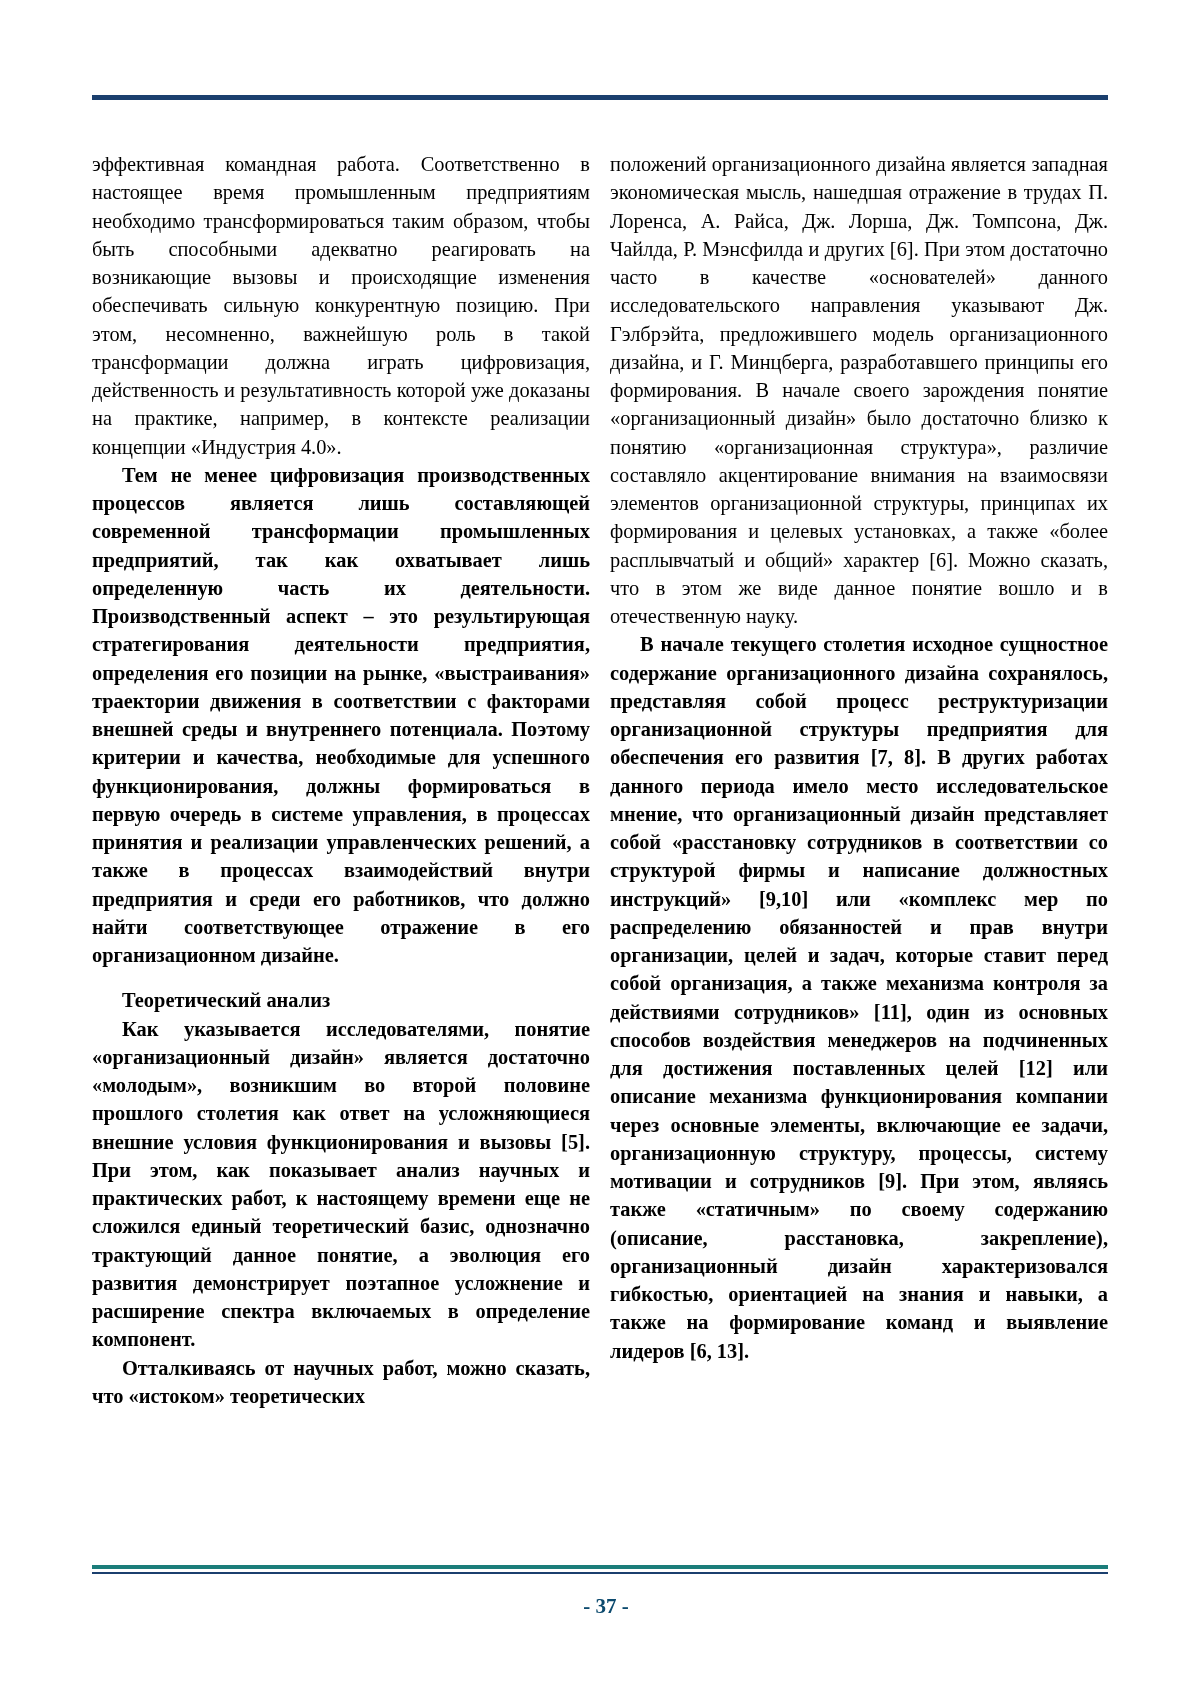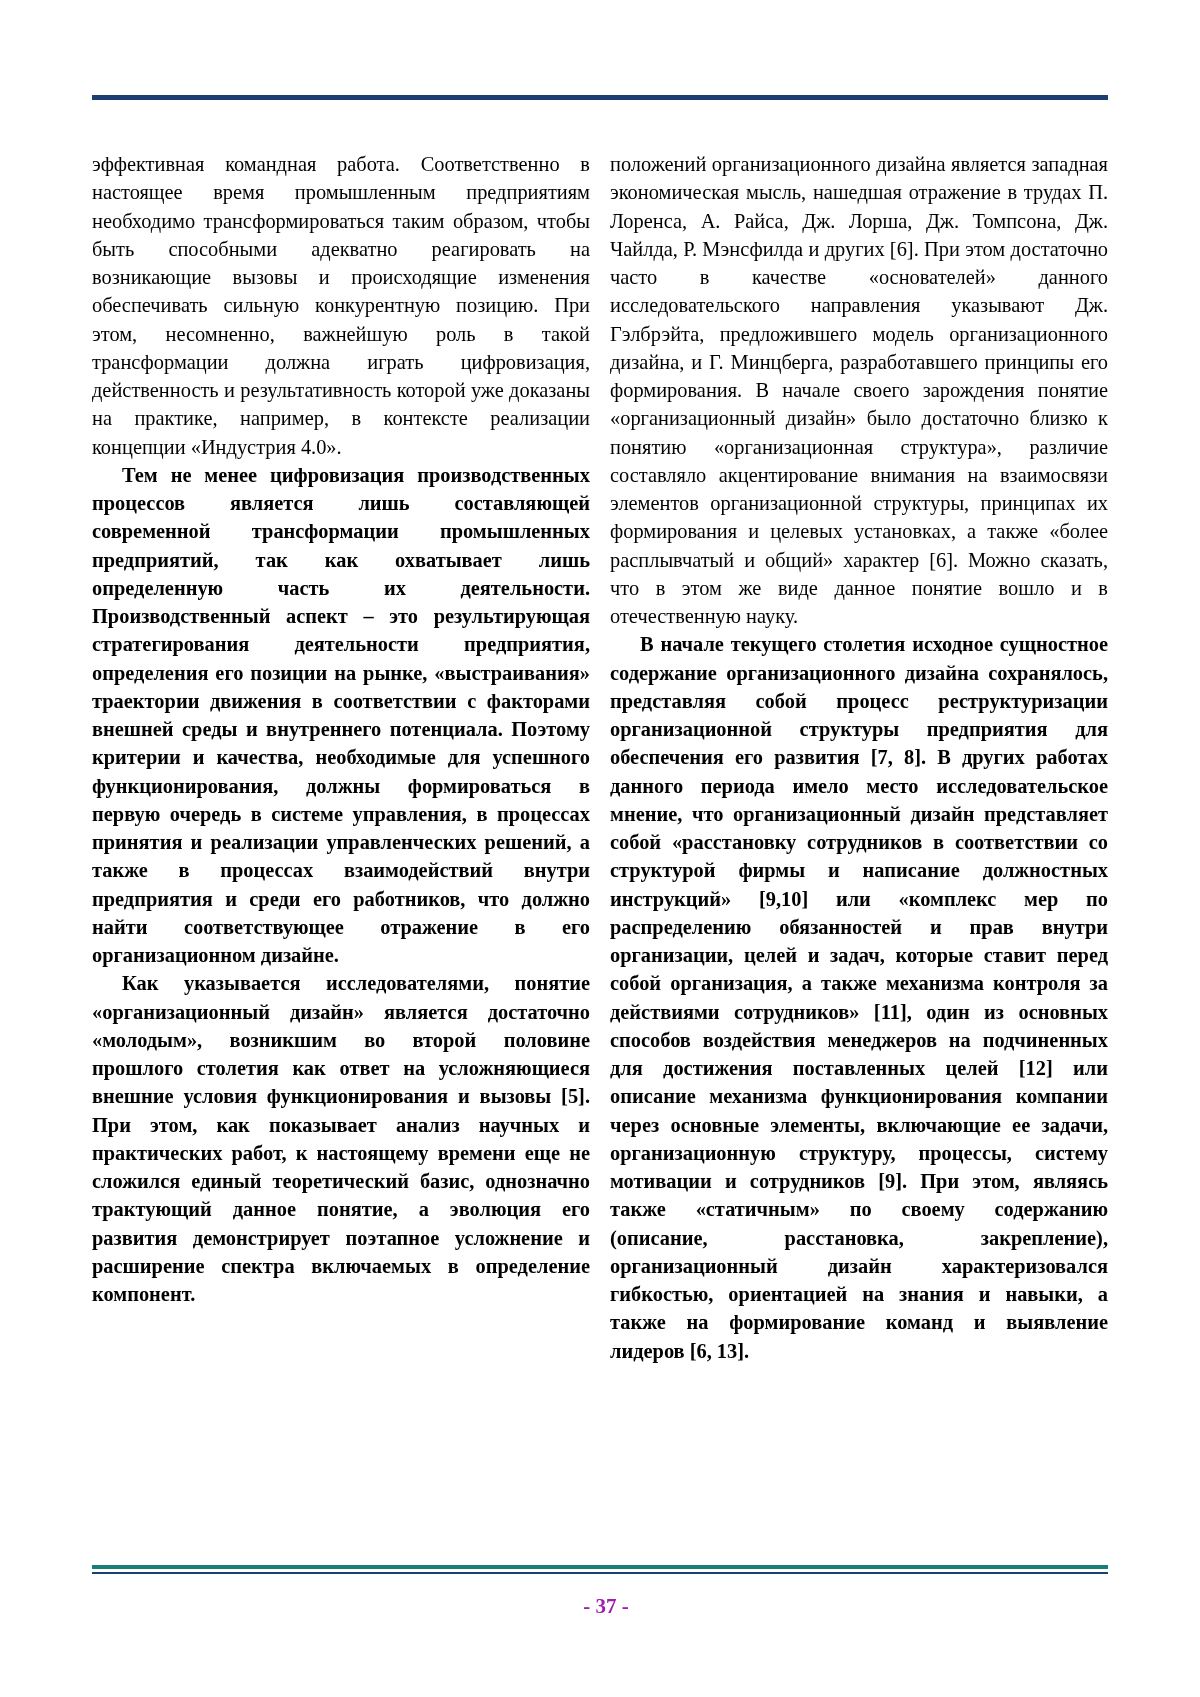--- a/index.html
+++ b/index.html
@@ -77,37 +77,39 @@
     color: #000000;
   }
   .footer {
     position: absolute;
     left: 12px;
     right: 0;
     bottom: 78px;
     text-align: center;
     font-size: 21px;
     font-weight: bold;
-    color: #a21caf;
+    color: #0c4a6e;
     font-family: "Liberation Serif", "DejaVu Serif", serif;
   }
 </style>
 </head>
 <body>
 
 <div class="page">
 
   <div class="rule-top"></div>
 
   <div class="columns">
 
     <div class="col">
       <p>эффективная командная работа. Соответственно в настоящее время промышленным предприятиям необходимо трансформироваться таким образом, чтобы быть способными адекватно реагировать на возникающие вызовы и происходящие изменения обеспечивать сильную конкурентную позицию. При этом, несомненно, важнейшую роль в такой трансформации должна играть цифровизация, действенность и результативность которой уже доказаны на практике, например, в контексте реализации концепции «Индустрия 4.0».</p>
       <p class="indent">Тем не менее цифровизация производственных процессов является лишь составляющей современной трансформации промышленных предприятий, так как охватывает лишь определенную часть их деятельности. Производственный аспект – это результирующая стратегирования деятельности предприятия, определения его позиции на рынке, «выстраивания» траектории движения в соответствии с факторами внешней среды и внутреннего потенциала. Поэтому критерии и качества, необходимые для успешного функционирования, должны формироваться в первую очередь в системе управления, в процессах принятия и реализации управленческих решений, а также в процессах взаимодействий внутри предприятия и среди его работников, что должно найти соответствующее отражение в его организационном дизайне.</p>
+      <h2 class="section">Теоретический анализ</h2>
       <p class="indent">Как указывается исследователями, понятие «организационный дизайн» является достаточно «молодым», возникшим во второй половине прошлого столетия как ответ на усложняющиеся внешние условия функционирования и вызовы [5]. При этом, как показывает анализ научных и практических работ, к настоящему времени еще не сложился единый теоретический базис, однозначно трактующий данное понятие, а эволюция его развития демонстрирует поэтапное усложнение и расширение спектра включаемых в определение компонент.</p>
+      <p class="indent">Отталкиваясь от научных работ, можно сказать, что «истоком» теоретических</p>
     </div>
 
     <div class="col">
       <p>положений организационного дизайна является западная экономическая мысль, нашедшая отражение в трудах П. Лоренса, А. Райса, Дж. Лорша, Дж. Томпсона, Дж. Чайлда, Р. Мэнсфилда и других [6]. При этом достаточно часто в качестве «основателей» данного исследовательского направления указывают Дж. Гэлбрэйта, предложившего модель организационного дизайна, и Г. Минцберга, разработавшего принципы его формирования. В начале своего зарождения понятие «организационный дизайн» было достаточно близко к понятию «организационная структура», различие составляло акцентирование внимания на взаимосвязи элементов организационной структуры, принципах их формирования и целевых установках, а также «более расплывчатый и общий» характер [6]. Можно сказать, что в этом же виде данное понятие вошло и в отечественную науку.</p>
       <p class="indent">В начале текущего столетия исходное сущностное содержание организационного дизайна сохранялось, представляя собой процесс реструктуризации организационной структуры предприятия для обеспечения его развития [7, 8]. В других работах данного периода имело место исследовательское мнение, что организационный дизайн представляет собой «расстановку сотрудников в соответствии со структурой фирмы и написание должностных инструкций» [9,10] или «комплекс мер по распределению обязанностей и прав внутри организации, целей и задач, которые ставит перед собой организация, а также механизма контроля за действиями сотрудников» [11], один из основных способов воздействия менеджеров на подчиненных для достижения поставленных целей [12] или описание механизма функционирования компании через основные элементы, включающие ее задачи, организационную структуру, процессы, систему мотивации и сотрудников [9]. При этом, являясь также «статичным» по своему содержанию (описание, расстановка, закрепление), организационный дизайн характеризовался гибкостью, ориентацией на знания и навыки, а также на формирование команд и выявление лидеров [6, 13].</p>
     </div>
 
   </div>
 
   <div class="rule-bottom-outer"></div>

